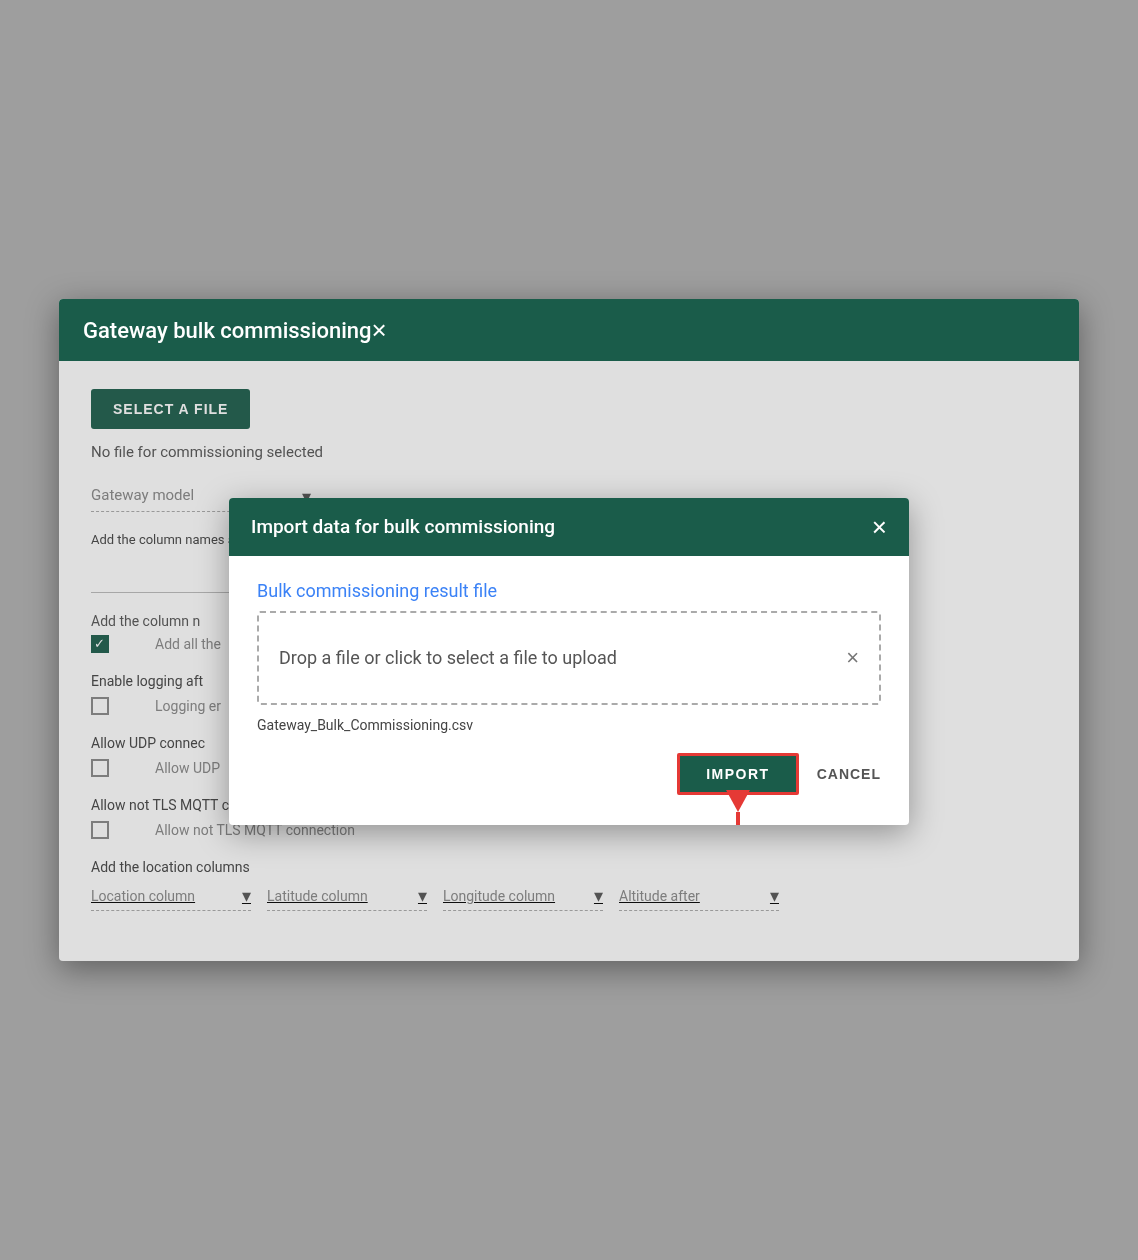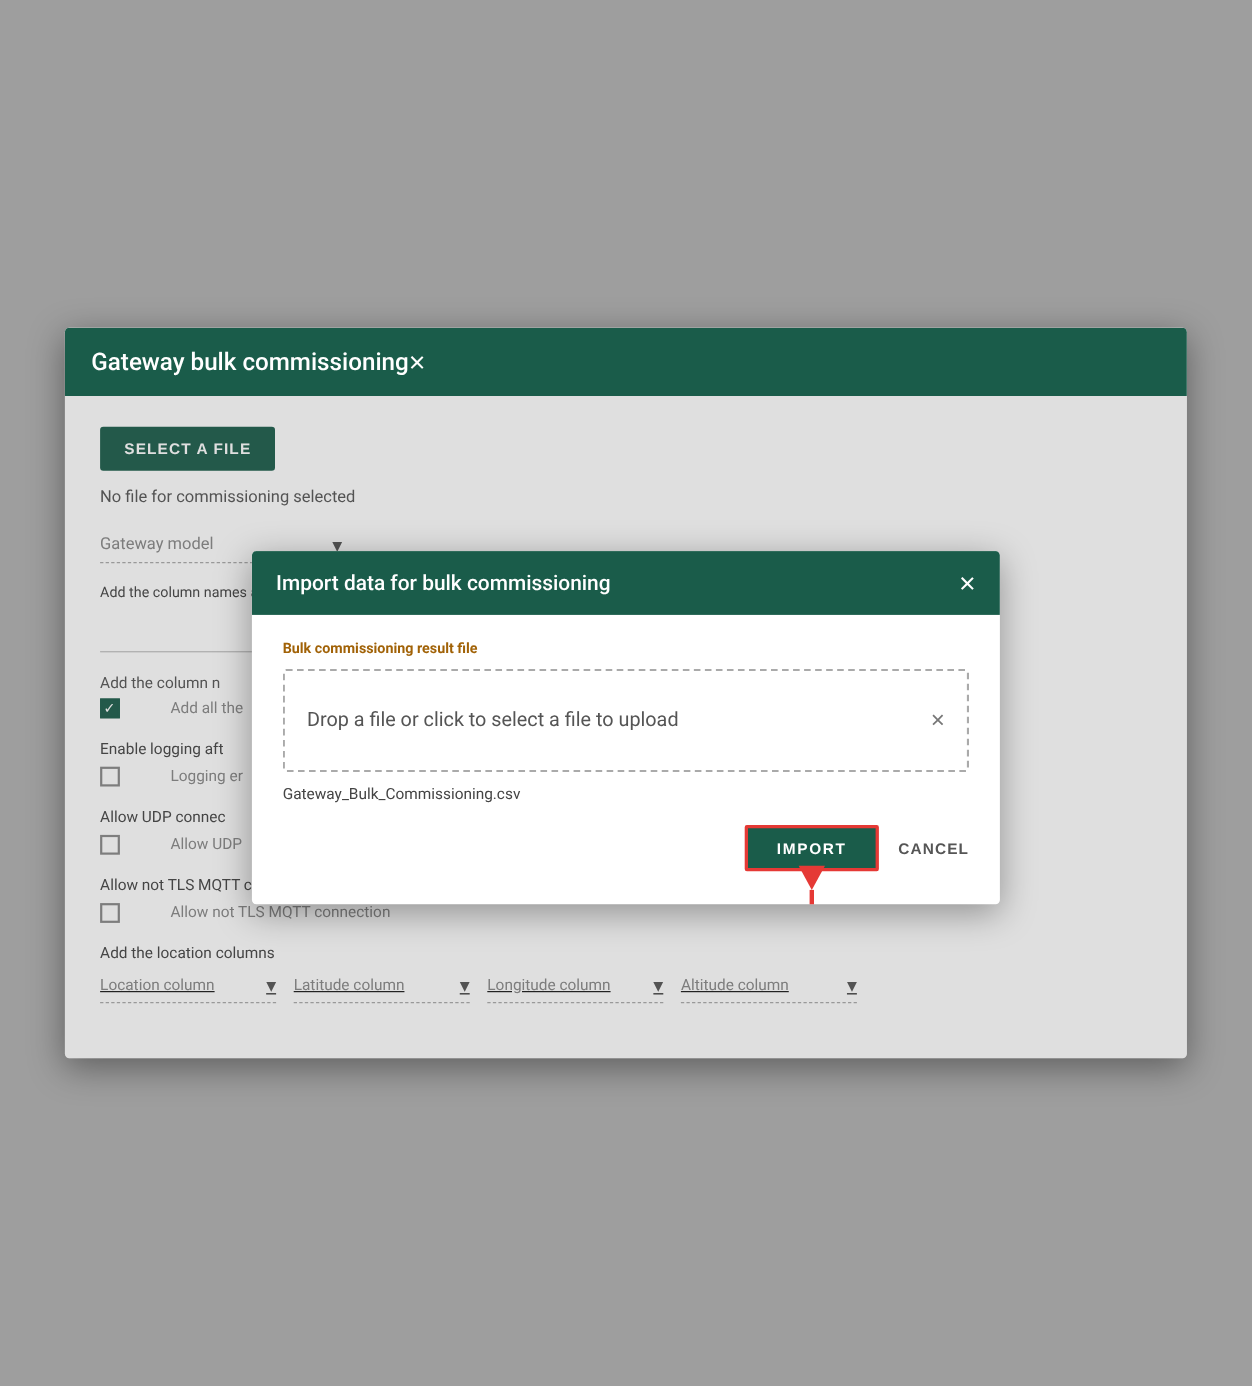--- a/index.html
+++ b/index.html
@@ -229,24 +229,23 @@
       color: #fff;
       font-size: 19px;
       font-weight: 500;
     }
 
     .inner-body {
       padding: 24px 28px 22px 28px;
     }
 
     .bulk-result-label {
-      color: #a16207;
-      font-size: 13px;
+      color: #3b82f6;
+      font-size: 18px;
       margin-bottom: 10px;
-      font-weight: bold;
     }
 
     .drop-zone {
       border: 2px dashed #aaa;
       border-radius: 3px;
       padding: 32px 20px;
       display: flex;
       align-items: center;
       justify-content: space-between;
       cursor: pointer;
@@ -401,21 +400,21 @@
         </div>
         <div class="location-select">
           <span class="location-select-label">Latitude column</span>
           <span class="dropdown-arrow">▾</span>
         </div>
         <div class="location-select">
           <span class="location-select-label">Longitude column</span>
           <span class="dropdown-arrow">▾</span>
         </div>
         <div class="location-select">
-          <span class="location-select-label">Altitude column</span>
+          <span class="location-select-label">Altitude after</span>
           <span class="dropdown-arrow">▾</span>
         </div>
       </div>
     </div>
 
 
     
     <div class="overlay-backdrop">
       <div class="inner-modal" style="position:relative;">
 

